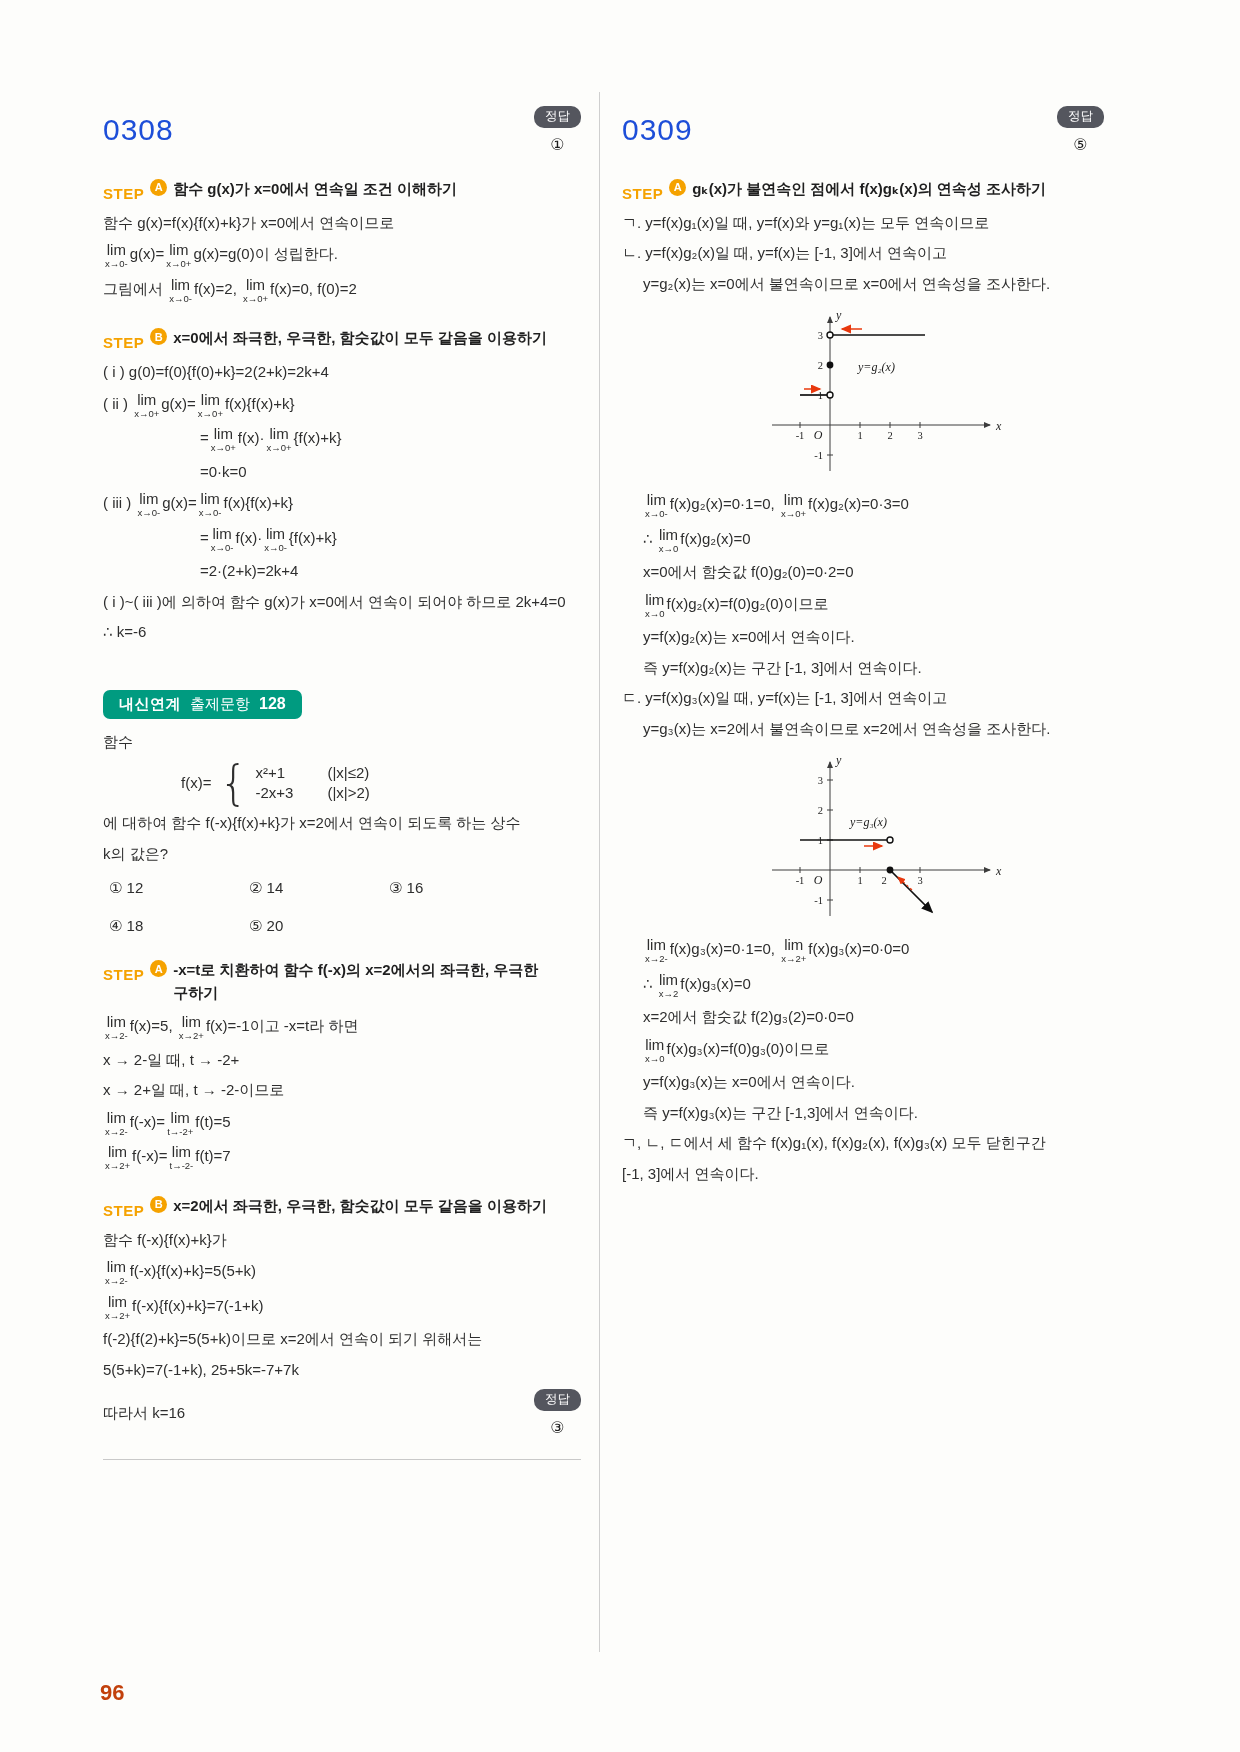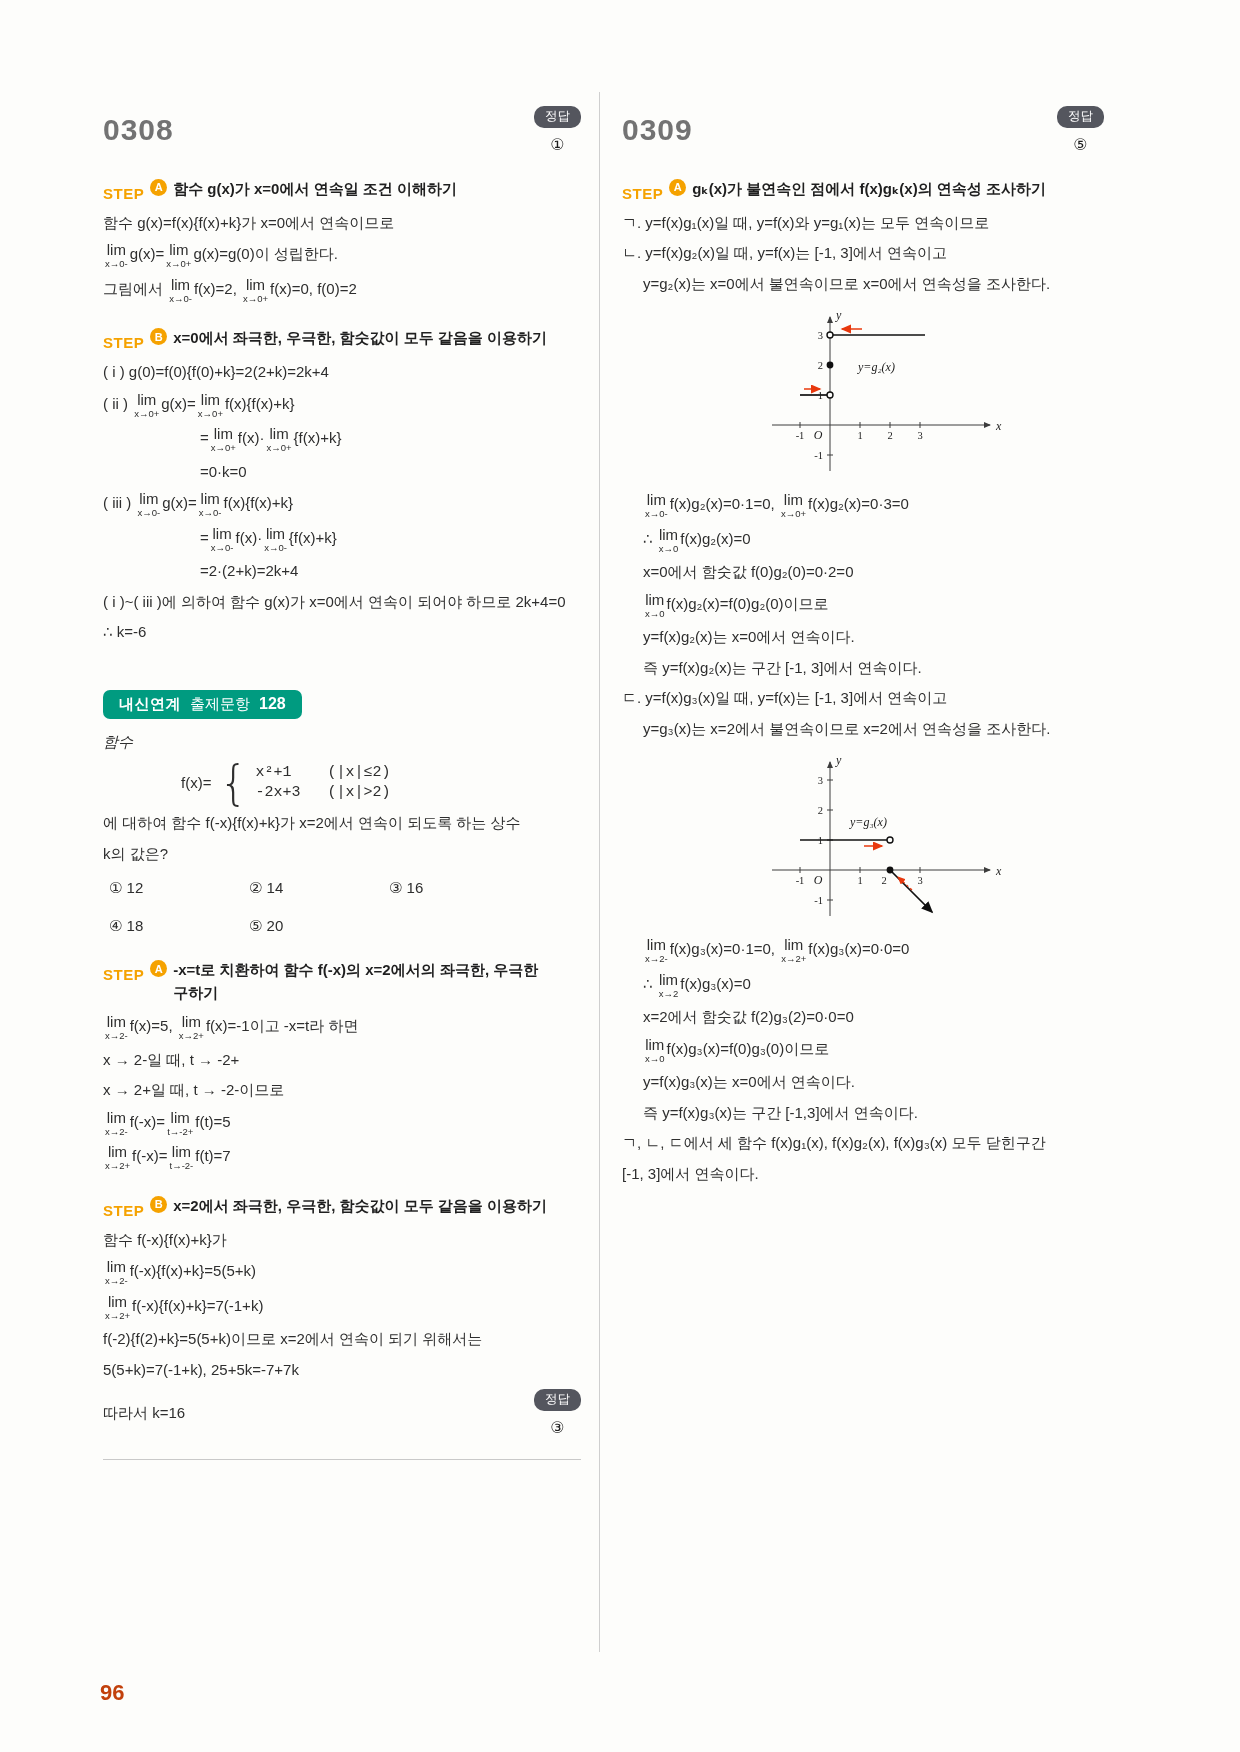--- a/index.html
+++ b/index.html
@@ -5,21 +5,21 @@
   *{margin:0;padding:0;box-sizing:border-box;}
   html,body{background:#ffffff;}
   body{width:1240px;height:1752px;position:relative;font-family:"Liberation Sans","DejaVu Sans",sans-serif;color:#2e2e2e;}
   .sheet{position:absolute;inset:0;background:#fdfdfb;}
   .divider{position:absolute;left:599px;top:92px;width:1px;height:1560px;background:#cfcfcf;}
   .col{position:absolute;top:106px;}
   .col-left{left:103px;width:478px;}
   .col-right{left:622px;width:482px;}
 
   .prob-head{display:flex;justify-content:space-between;align-items:center;}
-  .prob-id{font-size:30px;font-weight:bold;color:#737373;letter-spacing:1px;}
+  .prob-id{font-size:30px;font-weight:normal;color:#1d4ed8;letter-spacing:1px;}
   .answer{display:flex;align-items:center;gap:7px;flex-direction:column;}
   .answer-pill{background:#54565e;color:#fff;font-size:12.5px;border-radius:10px;padding:2px 11px;line-height:1.4;}
   .answer-num{font-size:16px;color:#1d1d1d;}
 
   .step-head{display:flex;align-items:flex-start;gap:6px;margin-top:24px;margin-bottom:10px;}
   .step-word{color:#f5a200;font-weight:bold;font-size:15px;letter-spacing:.5px;margin-top:7px;}
   .step-circ{background:#f5a200;color:#fff;min-width:17px;height:17px;border-radius:50%;display:inline-flex;align-items:center;justify-content:center;font-size:11px;font-weight:bold;margin-top:1px;}
   .step-title{font-weight:bold;color:#1f1f1f;font-size:15px;line-height:1.5;}
 
   .fline{font-size:15px;color:#2e2e2e;margin:8px 0;line-height:1.5;}
@@ -30,21 +30,21 @@
   .lim-t{line-height:1;}
   .lim-s{font-size:9.5px;line-height:1;margin-top:2px;}
 
   .naesin{display:inline-flex;align-items:flex-start;gap:9px;background:#009b80;color:#fff;border-radius:7px;padding:5px 16px;font-size:15px;margin-top:38px;}
   .naesin .b1{font-weight:bold;letter-spacing:.5px;}
   .naesin .b2{font-weight:normal;}
   .naesin .num{font-weight:bold;font-size:16px;}
 
   .cases-row{display:flex;align-items:center;gap:8px;margin:8px 0 8px 78px;font-size:15px;}
   .brace{font-size:44px;font-weight:300;line-height:.85;transform:scaleY(1.1);font-family:"DejaVu Sans",sans-serif;color:#2e2e2e;}
-  .case-line{display:flex;margin:3px 0;font-family:Liberation Mono, monospace;}
+  .case-line{display:flex;margin:3px 0;}
   .case-line .cf{min-width:72px;}
   .choices{display:grid;grid-template-columns:140px 140px 140px;row-gap:20px;margin:14px 0 4px 6px;font-size:15px;}
   .ans-row{display:flex;justify-content:space-between;align-items:center;}
   .endrule{border-top:1px solid #c9c9c9;margin-top:22px;}
 
   .graph-wrap{margin:10px 0 6px 138px;}
   .graph .ax{stroke:#3c3c3c;stroke-width:1;}
   .graph .tick{stroke:#3c3c3c;stroke-width:1;}
   .graph .fn{stroke:#101010;stroke-width:1.7;}
   .graph .open{fill:#fdfdfb;stroke:#101010;stroke-width:1.4;}
@@ -140,21 +140,21 @@
     </div>
 
     
     <div class="naesin">
       <span class="b1">내신연계</span>
       <span class="b2">출제문항</span>
       <span class="num">128</span>
     </div>
 
     <div>
-      <div class="fline" style="margin-top:12px;font-style:italic;">함수</div>
+      <div class="fline" style="margin-top:12px;">함수</div>
 
       <div class="cases-row">
         <span>f(x)=</span>
         <span class="brace">{</span>
         <div>
           <div class="case-line">
             <span class="cf">x²+1</span>
             <span>(|x|≤2)</span>
           </div>
           <div class="case-line">

